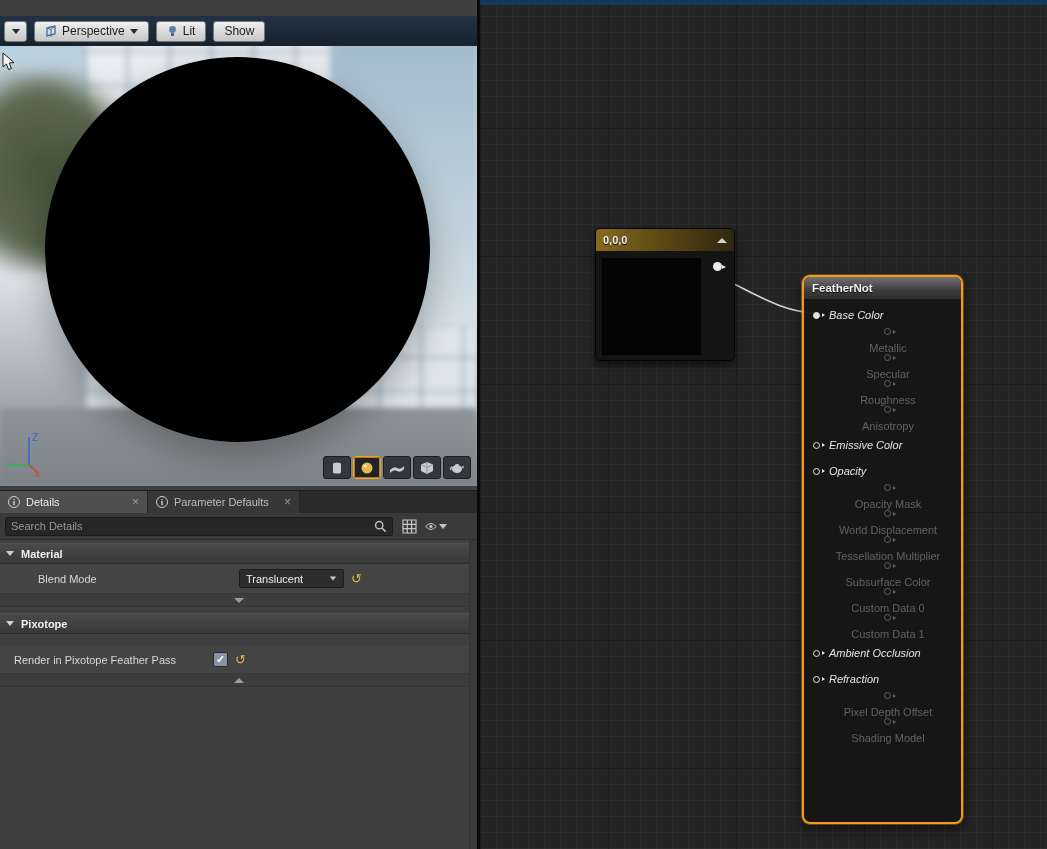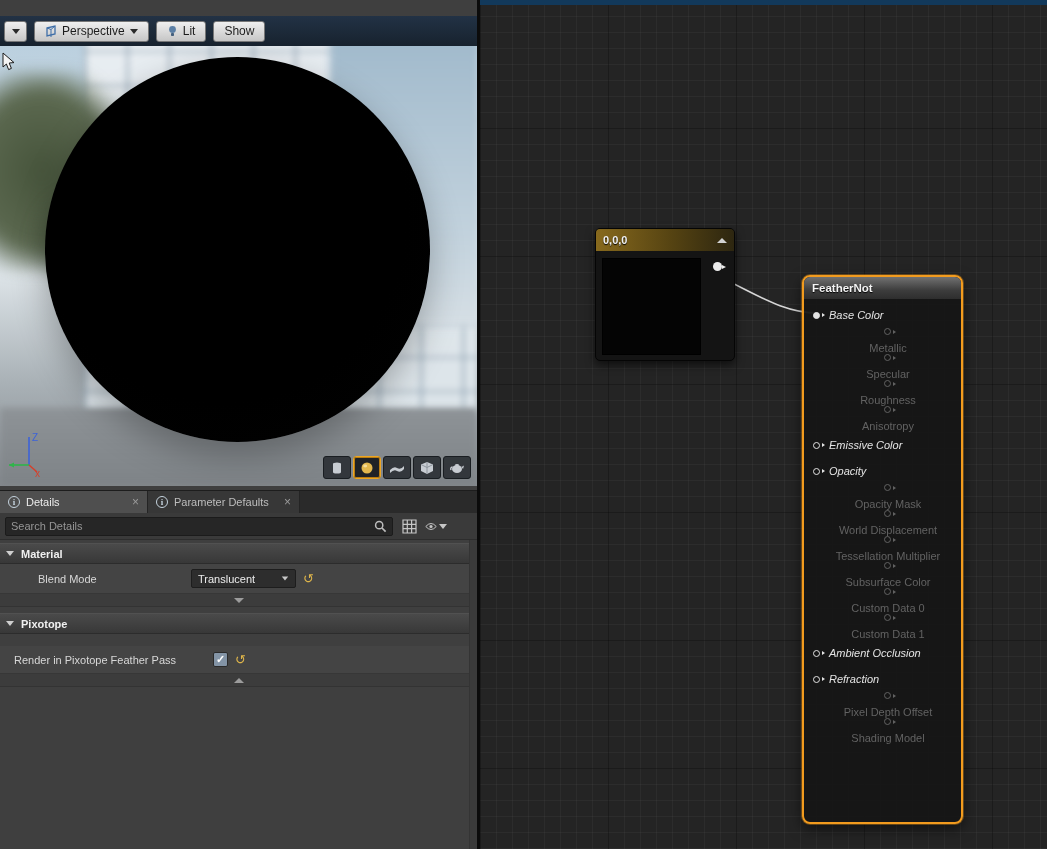--- a/index.html
+++ b/index.html
@@ -71,21 +71,21 @@
   .icon-btn { width:22px; height:20px; display:flex; align-items:center; justify-content:center; gap:2px; }
 
   
   .sec-hdr { position:absolute; left:0; width:477px; height:21px;
     background:linear-gradient(180deg,#4a4a4a,#383838); border-top:1px solid #515151; border-bottom:1px solid #2c2c2c;
     display:flex; align-items:center; gap:7px; padding:0 6px; color:#f0f0f0; font-size:11px; font-weight:bold; }
   .tri-exp { width:0; height:0; border-left:4px solid transparent; border-right:4px solid transparent; border-top:5px solid #cfcfcf; }
   .drow { position:absolute; left:0; width:477px; background:#444444; border-bottom:1px solid #373737;
     display:flex; align-items:center; font-size:11px; color:#d8d8d8; }
   .row-blend { top:548px; height:30px; padding-left:38px; }
-  .row-blend .rlbl { width:153px; }
+  .row-blend .rlbl { width:201px; }
   .combo { width:105px; height:19px; background:#2d2d2d; border:1px solid #1d1d1d; border-radius:2px;
     display:flex; align-items:center; justify-content:space-between; padding:0 6px; color:#ececec; }
   .combo .caret-dn { border-top-color:#c9c9c9; transform:scale(.8); }
   .reset { color:#ddb44a; font-size:13px; margin-left:7px; line-height:1; }
   .strip { position:absolute; left:0; width:477px; height:13px; background:#3c3c3c; border-bottom:1px solid #333;
     display:flex; align-items:center; justify-content:center; }
   .tri-dn { width:0; height:0; border-left:5px solid transparent; border-right:5px solid transparent; border-top:5px solid #9c9c9c; }
   .tri-up { width:0; height:0; border-left:5px solid transparent; border-right:5px solid transparent; border-bottom:5px solid #9c9c9c; }
   .row-feather { top:630px; height:28px; padding-left:14px; }
   .row-feather .rlbl { width:199px; }

